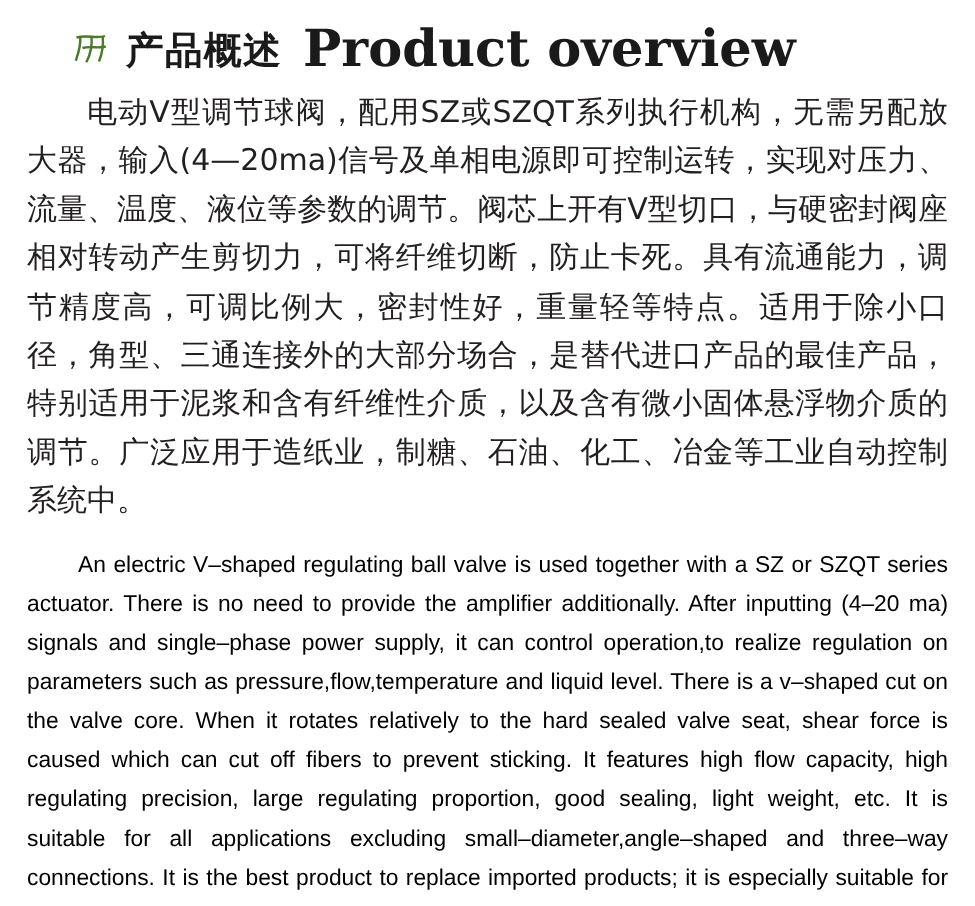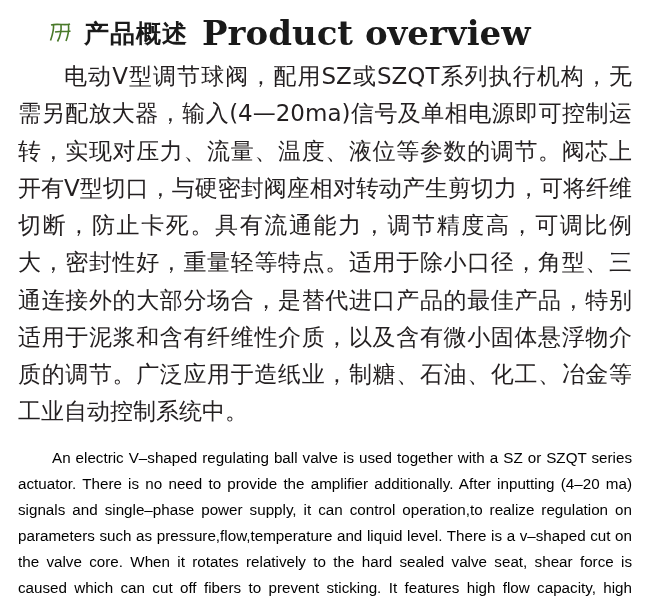--- a/index.html
+++ b/index.html
@@ -48,21 +48,21 @@
     font-family: "DejaVu Serif", "Liberation Serif", serif;
     font-size: 34px;
     font-weight: bold;
     color: #1a1a1a;
     line-height: 1;
     margin-left: 4px;
   }
   
   .para-cn {
     font-family: "DejaVu Sans", "Liberation Sans", sans-serif;
-    font-size: 23px;
+    font-size: 20px;
     line-height: 1.62;
     color: #231f20;
     text-align: justify;
     text-justify: inter-ideograph;
     text-indent: 2em;
     margin: 0 0 14px 0;
     letter-spacing: 0px;
   }
   
   .para-en {

